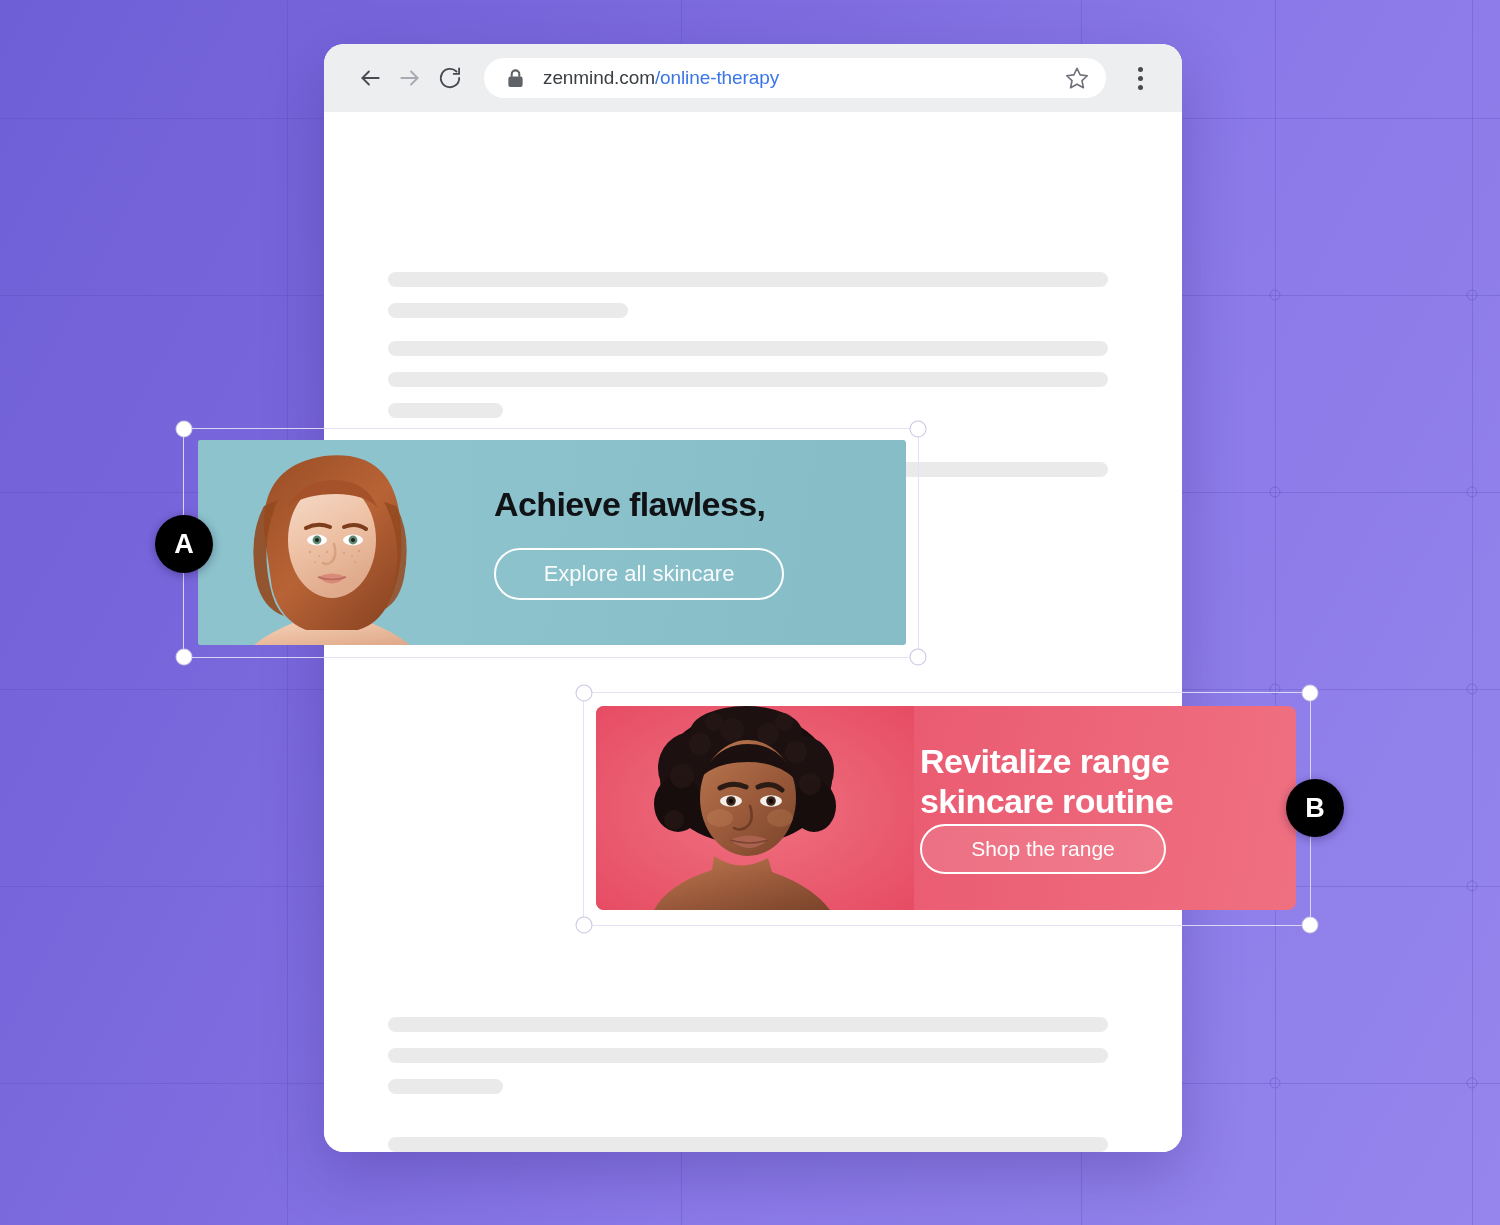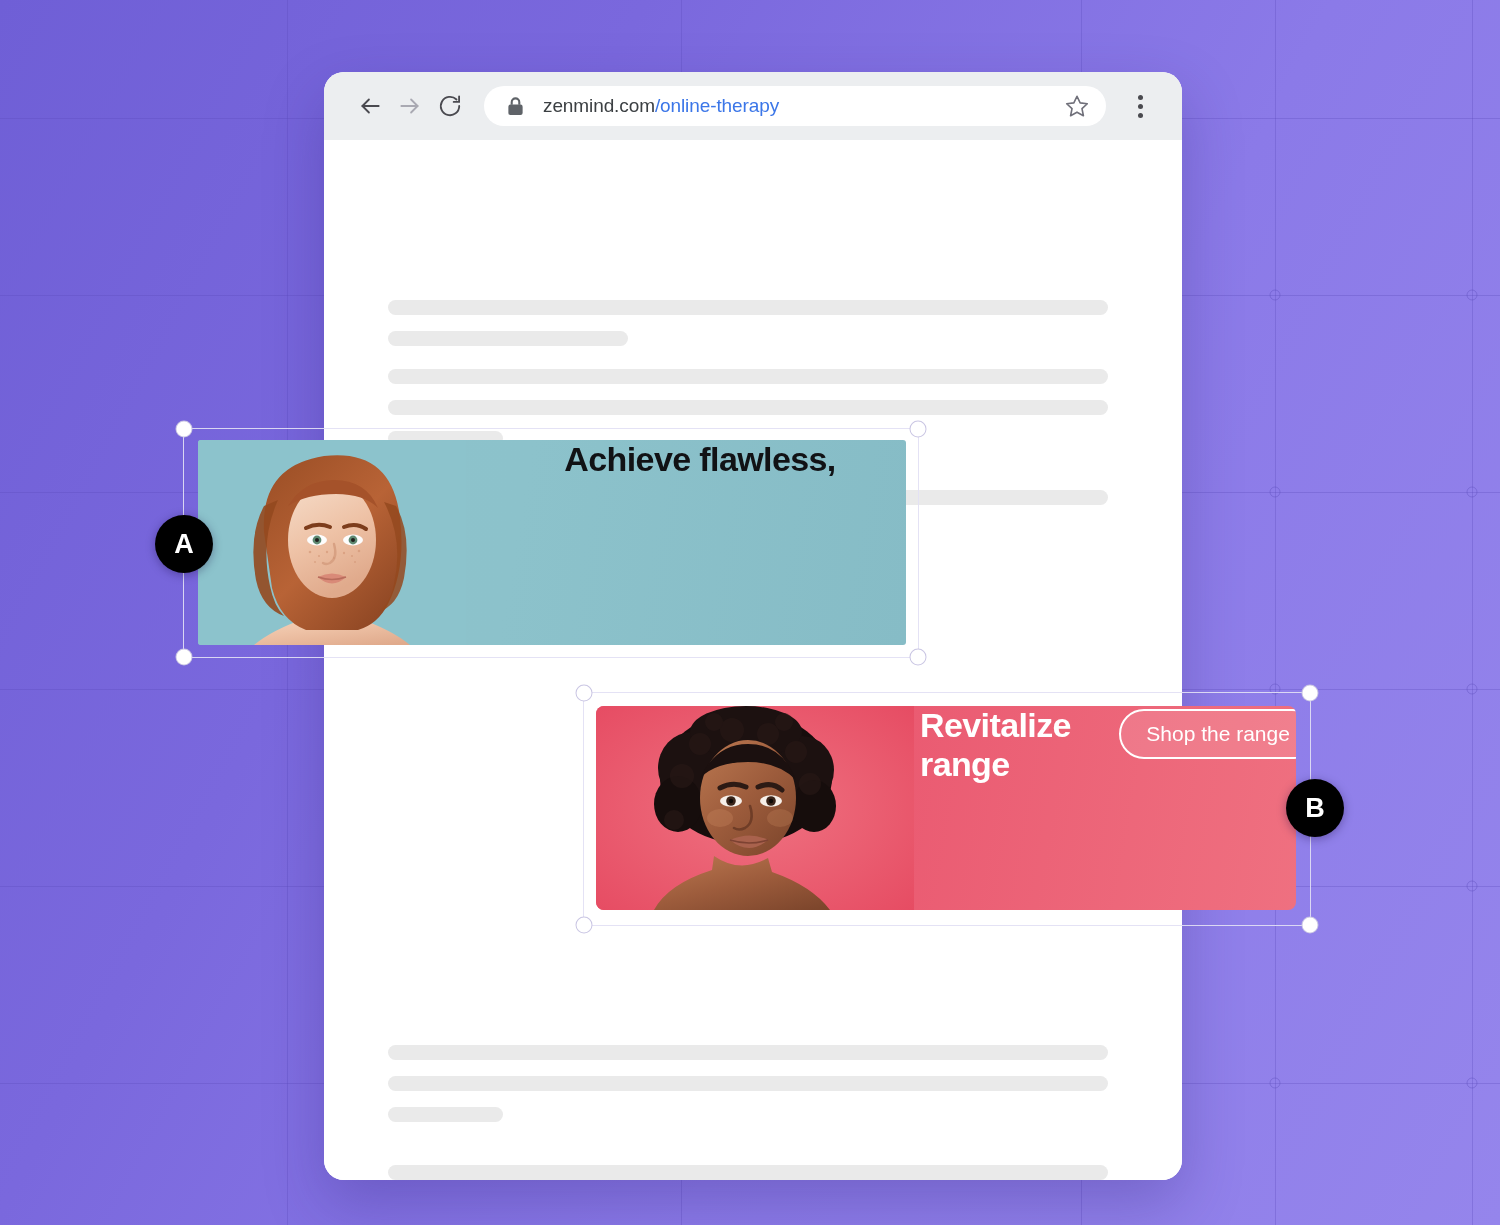--- a/index.html
+++ b/index.html
@@ -39,21 +39,21 @@
     border: 1px solid rgba(90, 74, 185, 0.40);
     border-radius: 50%;
     transform: translate(-50%, -50%);
     background: transparent;
   }
 
   
   #browser {
     position: absolute;
     left: 324px;
-    top: 72px;
+    top: 44px;
     width: 858px;
     height: 1108px;
     border-radius: 20px;
     background: #ffffff;
     box-shadow: 0 24px 60px rgba(48, 33, 120, 0.28);
     overflow: hidden;
   }
 
   .chrome-bar {
     height: 68px;
@@ -133,21 +133,21 @@
   .banner-photo {
     flex: none;
     position: relative;
     overflow: hidden;
   }
   .banner-photo svg { display: block; width: 100%; height: 100%; }
 
   .banner-copy {
     flex: 1;
     display: flex;
-    flex-direction: row;
+    flex-direction: column;
     justify-content: center;
   }
   .banner-head {
     font-weight: bold;
     line-height: 1.16;
     letter-spacing: -0.6px;
   }
   .cta {
     display: inline-flex;
     align-items: center;
@@ -375,20 +375,21 @@
             <circle cx="154" cy="116" r="1.1"></circle>
             <circle cx="161" cy="111" r="1.3"></circle>
           <circle cx="117" cy="122" r="1"></circle>
             <circle cx="157" cy="122" r="1"></circle>
             <circle cx="136" cy="118" r="1"></circle>
         </g>
       </svg>
     </div>
     <div class="banner-copy">
       <div class="banner-head">Achieve flawless,</div>
+      <div class="cta">Explore all skincare</div>
     </div>
   </div>
 
   <div class="banner" id="banner-b">
     <div class="banner-photo">
       <svg viewBox="0 0 318 204" preserveAspectRatio="xMidYMid slice">
         <defs>
           <linearGradient id="bSkin" x1="0.1" y1="0" x2="0.9" y2="1">
             <stop offset="0%" stop-color="#b9764f"></stop>
               <stop offset="50%" stop-color="#9d5c3c"></stop>
@@ -440,20 +441,21 @@
 
         <path d="M134 134 q20 -9 38 0 q-19 16 -38 0 z" fill="#a9624d"></path>
         <path d="M134 134 q19 6 38 0" stroke="#7d4232" stroke-width="1.5" fill="none"></path>
 
         <ellipse cx="124" cy="112" rx="13" ry="9" fill="#c98a5f" opacity="0.32"></ellipse>
         <ellipse cx="184" cy="112" rx="13" ry="9" fill="#c98a5f" opacity="0.28"></ellipse>
       </svg>
     </div>
     <div class="banner-copy">
       <div class="banner-head">Revitalize range</div>
+      <div class="banner-head">skincare routine</div>
       <div class="cta">Shop the range</div>
     </div>
   </div>
 
   <div class="selection" id="sel-a">
     <div class="handle tl"></div>
     <div class="handle tr"></div>
     <div class="handle bl"></div>
     <div class="handle br"></div>
   </div>

